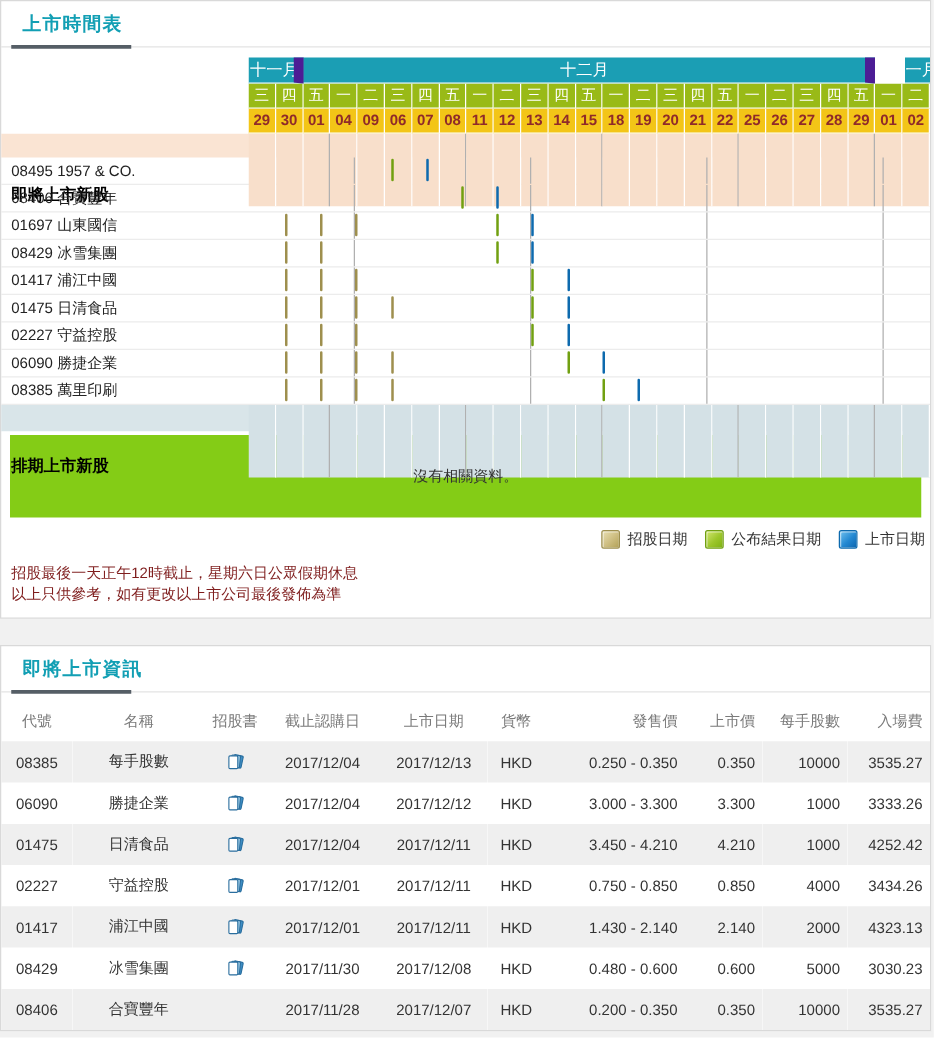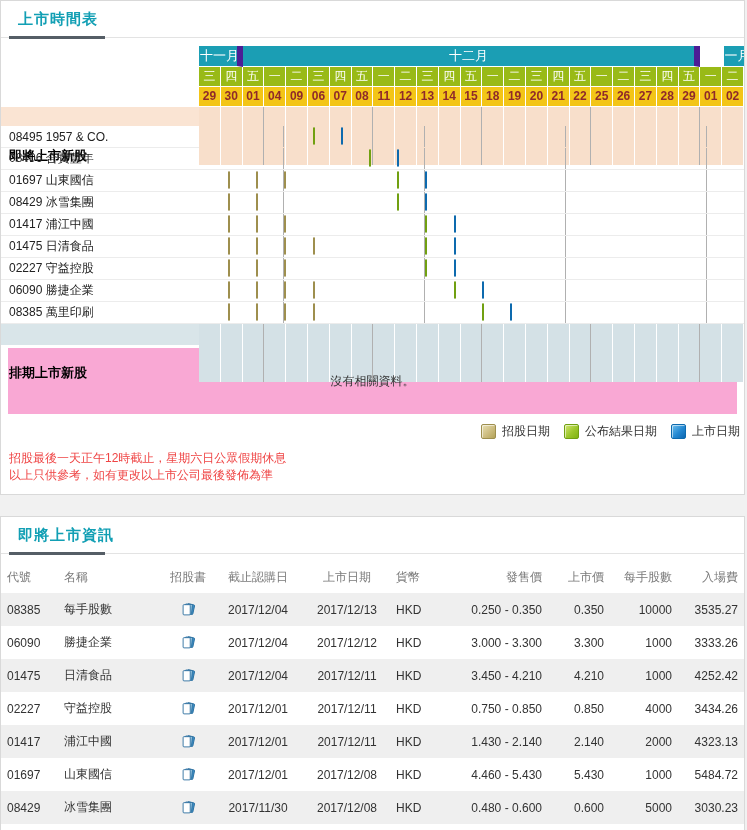--- a/index.html
+++ b/index.html
@@ -24,21 +24,21 @@
     position:absolute;left:8px;bottom:-2px;height:3px;width:96px;background:#555e66;
   }
 
   
   .gantt{margin-top:8px;}
   .g-row{display:grid;grid-template-columns:198px repeat(25,1fr);}
   .g-label{padding-left:8px;display:flex;align-items:center;font-size:12px;color:#222;}
 
   .g-month{
     background:#1b9eb4;color:#fff;font-size:13px;height:20px;line-height:20px;
-    text-align:center;border-right:6px solid #4c1d95;border-bottom:1px solid #fff;
+    text-align:center;border-right:8px solid #4c1d95;border-bottom:1px solid #fff;
     overflow:hidden;white-space:nowrap;
   }
   .g-month.first{text-align:left;padding-left:1px;}
   .g-month:last-child{border-right:none;margin-left:24px;}
 
   .g-wd{
     background:#99ba17;color:#fff;font-size:12px;height:19px;line-height:19px;
     text-align:center;border-right:1px solid #fff;border-bottom:1px solid #fff;
   }
   .g-date{
@@ -60,46 +60,46 @@
 
   .chip{
     position:absolute;left:1px;top:1px;right:2px;bottom:2px;border-radius:2px;
     box-shadow:inset 1px 1px 0 rgba(255,255,255,.55);
   }
   .chip.sub{border:1px solid #9e8f4e;background:linear-gradient(135deg,#e8dfb2 0%,#cdbd80 55%,#b3a258 100%);}
   .chip.res{border:1px solid #71a011;background:linear-gradient(135deg,#d2e670 0%,#9cc62b 55%,#7fb212 100%);}
   .chip.lst{border:1px solid #0d6aae;background:linear-gradient(135deg,#6fc0ee 0%,#2388d2 55%,#0d66b0 100%);}
 
   .nodata{
-    margin:3px 7px 0 7px;height:66px;background:#f9a8d4;
+    margin:3px 7px 0 7px;height:66px;background:#84cc16;
     display:flex;align-items:center;justify-content:center;
     font-size:12px;color:#333;
   }
   .legend{
     display:flex;justify-content:flex-end;align-items:flex-end;
     padding:9px 4px 0 0;gap:14px;
   }
   .legend-item{display:flex;align-items:center;gap:6px;font-size:12px;color:#333;}
   .legend-sw{width:13px;height:13px;border-radius:2px;box-shadow:inset 1px 1px 0 rgba(255,255,255,.55);}
   .legend-sw.sub{border:1px solid #9e8f4e;background:linear-gradient(135deg,#e8dfb2,#cdbd80 55%,#b3a258);}
   .legend-sw.res{border:1px solid #71a011;background:linear-gradient(135deg,#d2e670,#9cc62b 55%,#7fb212);}
   .legend-sw.lst{border:1px solid #0d6aae;background:linear-gradient(135deg,#6fc0ee,#2388d2 55%,#0d66b0);}
 
-  .footnotes{padding:10px 0 10px 8px;font-size:12px;color:#ef4444;line-height:17px;}
+  .footnotes{padding:10px 0 10px 8px;font-size:12px;color:#7f1d1d;line-height:17px;}
 
   .gap{height:21px;}
 
   
   .info-table{width:100%;border-collapse:collapse;table-layout:fixed;margin-top:8px;font-size:12px;}
   .info-table th{
     color:#7a7a7a;font-weight:normal;font-size:12px;padding:7px 6px;white-space:nowrap;
   }
   .info-table td{padding:8px 6px;color:#333;white-space:nowrap;overflow:hidden;}
   .info-table tbody tr:nth-child(odd){background:#efefef;}
-  .al{text-align:left;} .ac{text-align:center;} .ar{text-align:right;}
+  .al{text-align:center;} .ac{text-align:center;} .ar{text-align:right;}
   .doc-btn{display:inline-block;width:16px;height:16px;cursor:pointer;vertical-align:middle;}
 </style>
 </head>
 <body>
 
 <div class="panel">
   <div class="panel-title">
     <span class="t">上市時間表</span>
     <span class="bar"></span>
   </div>
@@ -687,36 +687,20 @@
   </svg></span></td>
           <td class="ac">2017/12/01</td>
           <td class="ac">2017/12/11</td>
           <td class="al">HKD</td>
           <td class="ar">1.430 - 2.140</td>
           <td class="ar">2.140</td>
           <td class="ar">2000</td>
           <td class="ar">4323.13</td>
         </tr>
         <tr>
-          <td class="al">01697</td>
-          <td class="al">山東國信</td>
-          <td class="ac"><span><svg class="doc-btn" viewBox="0 0 18 18" xmlns="http://www.w3.org/2000/svg">
-    <rect x="7.5" y="2.5" width="8" height="11" rx="1" fill="#3e8fc6" stroke="#2a6e9e" transform="rotate(12 11.5 8)"></rect>
-    <rect x="5.5" y="2.5" width="8" height="11" rx="1" fill="#9cc9e4" stroke="#2a6e9e" transform="rotate(6 9.5 8)"></rect>
-    <rect x="3.5" y="3" width="8" height="11.5" rx="1" fill="#ffffff" stroke="#2a6e9e"></rect>
-  </svg></span></td>
-          <td class="ac">2017/12/01</td>
-          <td class="ac">2017/12/08</td>
-          <td class="al">HKD</td>
-          <td class="ar">4.460 - 5.430</td>
-          <td class="ar">5.430</td>
-          <td class="ar">1000</td>
-          <td class="ar">5484.72</td>
-        </tr>
-        <tr>
           <td class="al">08429</td>
           <td class="al">冰雪集團</td>
           <td class="ac"><span><svg class="doc-btn" viewBox="0 0 18 18" xmlns="http://www.w3.org/2000/svg">
     <rect x="7.5" y="2.5" width="8" height="11" rx="1" fill="#3e8fc6" stroke="#2a6e9e" transform="rotate(12 11.5 8)"></rect>
     <rect x="5.5" y="2.5" width="8" height="11" rx="1" fill="#9cc9e4" stroke="#2a6e9e" transform="rotate(6 9.5 8)"></rect>
     <rect x="3.5" y="3" width="8" height="11.5" rx="1" fill="#ffffff" stroke="#2a6e9e"></rect>
   </svg></span></td>
           <td class="ac">2017/11/30</td>
           <td class="ac">2017/12/08</td>
           <td class="al">HKD</td>

